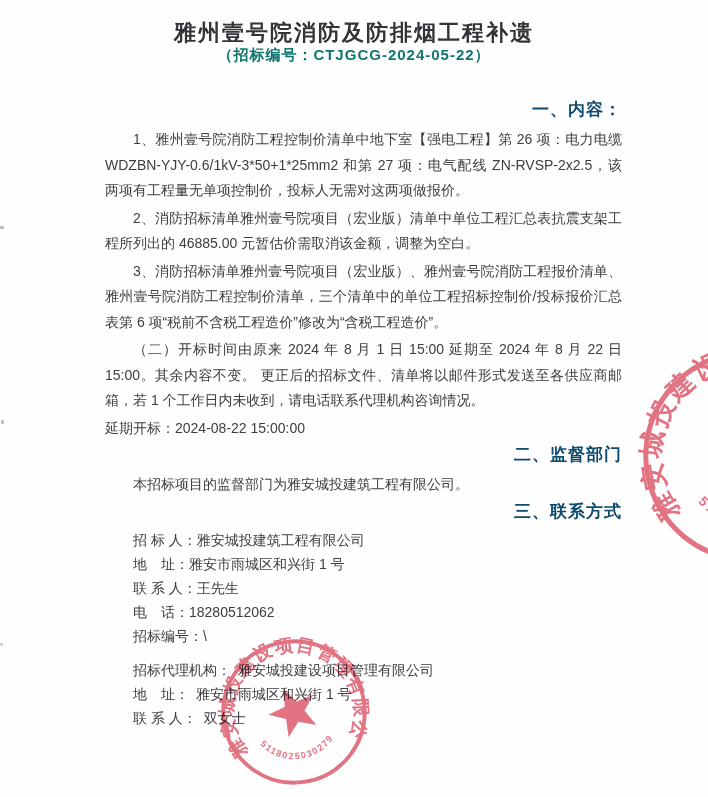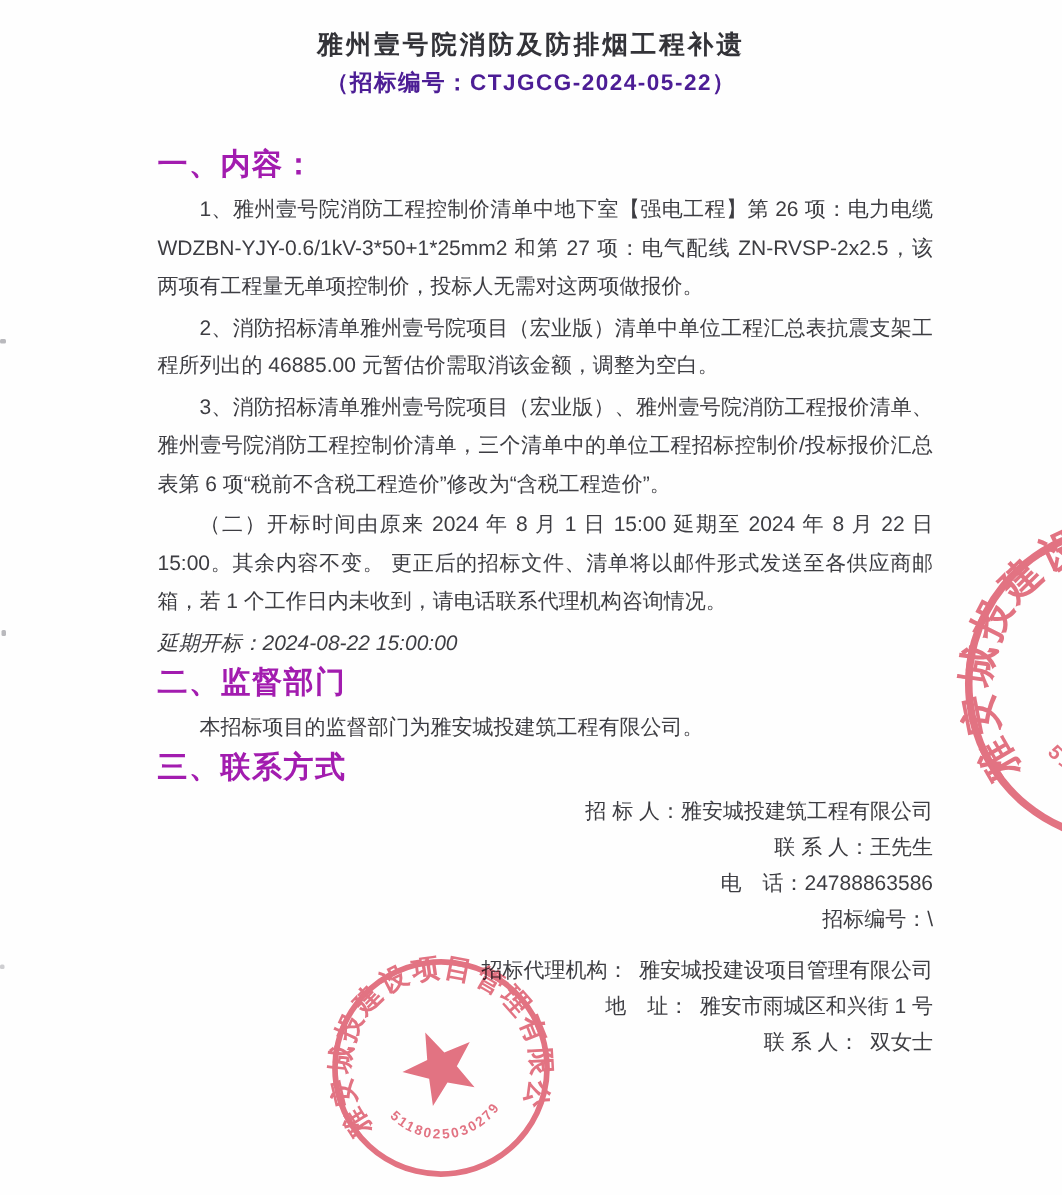--- a/index.html
+++ b/index.html
@@ -9,50 +9,50 @@
     font-family: "Liberation Sans", sans-serif;
     color: #3d3d42;
     position: relative;
     overflow: hidden;
   }
   .page { position: absolute; inset: 0; background: #fefefe; }
 
   .doc-title {
     position: absolute; top: 18px; left: 0; right: 0;
     text-align: center;
-    font-size: 17px; font-weight: bold; color: #333338;
+    font-size: 22px; font-weight: bold; color: #333338;
     letter-spacing: 2px;
     margin: 0;
   }
   .doc-subtitle {
     position: absolute; top: 46px; left: 0; right: 0;
     text-align: center;
-    font-size: 15px; font-weight: bold; color: #4c1d95;
+    font-size: 15px; font-weight: bold; color: #0f766e;
     letter-spacing: 1px;
   }
 
   .content {
     position: absolute;
     left: 105px; right: 86px; top: 96px;
     font-size: 14px;
     line-height: 25.5px;
     text-align: justify;
   }
   .content h2 {
-    font-size: 20px; font-weight: bold; color: #a21caf;
+    font-size: 17px; font-weight: bold; color: #0c4a6e;
     margin: 3px 0 6px 0; line-height: 22px;
     letter-spacing: 1px;
-    text-align: left;
+    text-align: right;
   }
   .content p { margin: 0 0 2px 0; }
   .indent { text-indent: 2em; }
-  .postpone { text-indent: 0; font-style: italic; }
+  .postpone { text-indent: 0; }
 
   .rows { margin-top: 2px; }
-  .row { margin: 0 0 6.5px 0; padding-left: 2em; line-height: 22px; text-align: right; }
+  .row { margin: 0 0 6.5px 0; padding-left: 2em; line-height: 22px; text-align: left; }
   .row .label { display: inline-block; color: #3d3d42; }
   .agency { margin-top: 12px; }
   .agency .value { margin-left: 7px; }
 
   
   .stamp {
     position: absolute;
     mix-blend-mode: multiply;
     opacity: 0.82;
     pointer-events: none;
@@ -83,22 +83,23 @@
     <p class="indent">（二）开标时间由原来 2024 年 8 月 1 日 15:00 延期至 2024 年 8 月 22 日 15:00。其余内容不变。 更正后的招标文件、清单将以邮件形式发送至各供应商邮箱，若 1 个工作日内未收到，请电话联系代理机构咨询情况。</p>
     <p class="postpone">延期开标：2024-08-22 15:00:00</p>
 
     <h2>二、监督部门</h2>
     <p class="indent">本招标项目的监督部门为雅安城投建筑工程有限公司。</p>
 
     <h2>三、联系方式</h2>
 
     <div class="rows">
       <p class="row"><span class="label">招 标 人：</span><span class="value">雅安城投建筑工程有限公司</span></p>
+      <p class="row"><span class="label">地　址：</span><span class="value">雅安市雨城区和兴街 1 号</span></p>
       <p class="row"><span class="label">联 系 人：</span><span class="value">王先生</span></p>
-      <p class="row"><span class="label">电　话：</span><span class="value">24788863586</span></p>
+      <p class="row"><span class="label">电　话：</span><span class="value">18280512062</span></p>
       <p class="row"><span class="label">招标编号：</span><span class="value">\</span></p>
     </div>
 
     <div class="rows agency">
       <p class="row"><span class="label">招标代理机构：</span><span class="value">雅安城投建设项目管理有限公司</span></p>
       <p class="row"><span class="label">地　址：</span><span class="value">雅安市雨城区和兴街 1 号</span></p>
       <p class="row"><span class="label">联 系 人：</span><span class="value">双女士</span></p>
     </div>
 
   </div>

